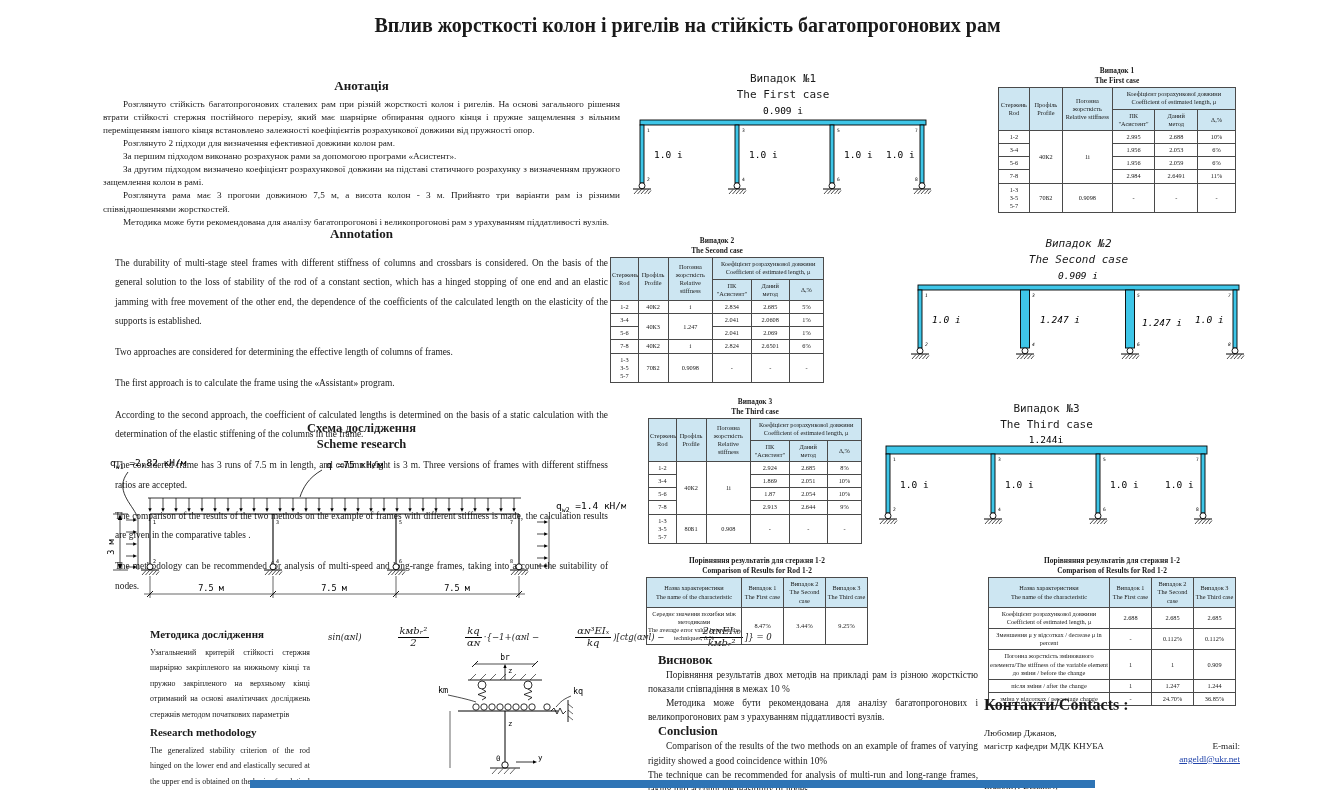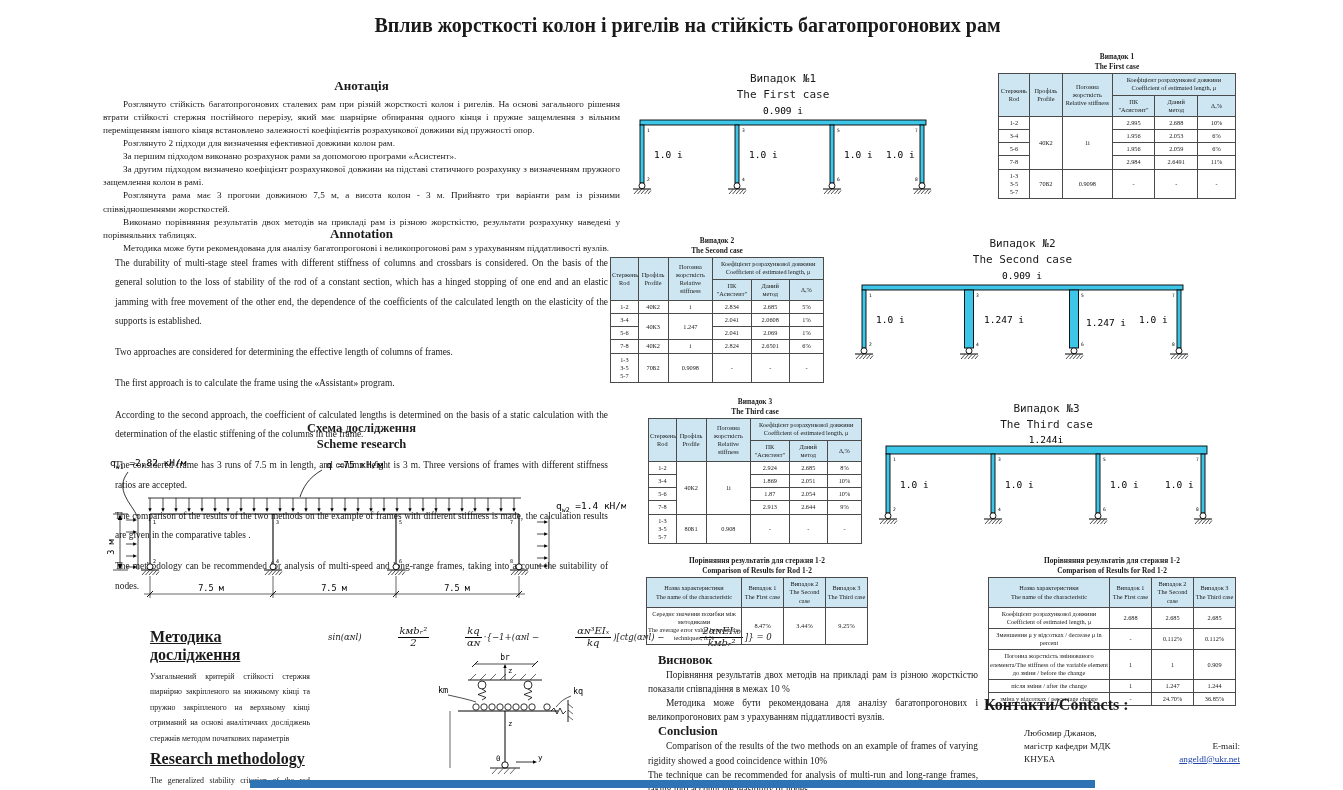--- a/index.html
+++ b/index.html
@@ -4,21 +4,21 @@
 <style>
   html,body{margin:0;padding:0;background:#fff;}
   .poster{position:relative;width:1343px;height:790px;background:#fff;overflow:hidden;
           font-family:"Liberation Serif",serif;color:#1a1a1a;}
   .abs{position:absolute;}
   .page-title{left:16px;top:12px;width:1343px;text-align:center;font-size:20px;font-weight:bold;line-height:1.3;}
   .sec-head{font-size:13px;font-weight:bold;text-align:center;margin:0 0 4px 0;}
   .uk-body p{margin:0;font-size:9.2px;line-height:1.42;text-align:justify;text-indent:20px;}
   .en-body p{margin:12px;font-size:9.4px;line-height:2.05;text-align:justify;}
   .scheme-head{font-size:12.5px;font-weight:bold;text-align:center;line-height:1.25;}
-  .meth-head{font-size:16px;font-weight:bold;margin:0 0 5px 0;text-decoration:underline;}
+  .meth-head{font-size:11px;font-weight:bold;margin:0 0 5px 0;}
   .meth-body{font-size:7.9px;line-height:1.95;text-align:justify;margin:0 0 4px 0;}
   .formula{font-family:"DejaVu Serif",serif;font-style:italic;font-size:8.6px;display:flex;align-items:center;gap:2px;white-space:nowrap;}
   .frac{display:inline-flex;flex-direction:column;align-items:center;line-height:1.05;font-size:10px;margin-left:34px;}
   .frac .num{border-bottom:1px solid #000;padding:0 2px;}
   .tbl-title{font-size:7.4px;font-weight:bold;text-align:center;line-height:1.3;margin-bottom:2px;}
   table.ctable{border-collapse:collapse;width:100%;table-layout:fixed;font-size:6.3px;text-align:center;line-height:1.3;}
   table.ctable th,table.ctable td{border:1px solid #4a4a4a;padding:2px 1px;vertical-align:middle;white-space:pre-line;font-weight:normal;overflow:hidden;}
   table.ctable th{background:#CDE6F2;}
   .case-head{font-family:"DejaVu Sans Mono",monospace;font-size:11px;text-align:center;line-height:1.45;}
   .dtext{font-family:"DejaVu Sans Mono",monospace;}
@@ -68,21 +68,20 @@
   </div>
 
   <div class="abs" style="left:103px;top:78px;width:517px;">
     <div class="sec-head">Анотація</div>
     <div class="uk-body">
       <p>Розглянуто стійкість багатопрогонових сталевих рам при різній жорсткості колон і ригелів. На основі  загального рішення втрати стійкості стержня постійного перерізу, який має  шарнірне обпирання одного кінця  і  пружне защемлення з вільним переміщенням  іншого кінця  встановлено залежності коефіцієнтів  розрахункової довжини  від пружності опор.</p>
       <p>Розглянуто 2 підходи для визначення ефективної довжини колон рам.</p>
       <p>За першим підходом виконано розрахунок рами  за допомогою програми «Асистент».</p>
       <p>За другим підходом визначено коефіцієнт розрахункової довжини на підставі статичного розрахунку з визначенням пружного защемлення колон в рамі.</p>
       <p>Розглянута рама має 3 прогони довжиною 7,5 м, а висота колон - 3 м. Прийнято три варіанти рам із різними співвідношеннями жорсткостей.</p>
-      <p>Виконано порівняння результатів двох методів на прикладі рам із різною жорсткістю, результати розрахунку наведені у порівняльних таблицях.</p>
       <p>Методика може бути рекомендована для аналізу багатопрогонові і великопрогонові рам з урахуванням піддатливості вузлів.</p>
     </div>
   </div>
 
   <div class="abs" style="left:103px;top:226px;width:517px;">
     <div class="sec-head">Annotation</div>
     <div class="en-body">
       <p>The durability of multi-stage steel frames with different stiffness of columns and crossbars is considered. On the basis of the general solution to the loss of stability of the rod of a constant section, which has a hinged stopping of one end and an elastic jamming with free movement of the other end, the dependence of the coefficients of the calculated length on the elasticity of the supports is established.</p>
       <p>Two approaches are considered for determining the effective length of columns of frames.</p>
       <p>The first approach is to calculate the frame using the «Assistant» program.</p>
@@ -344,21 +343,21 @@
         <text x="110" y="29">3</text>
           <text x="110" y="78">4</text>
         <text x="205" y="29">5</text>
           <text x="205" y="78">6</text>
         <text x="283" y="29">7</text>
           <text x="283" y="78">8</text>
       </g>
     </svg>
   </div>
 
-  <div class="abs" style="left:854px;top:236px;width:337px;">
+  <div class="abs" style="left:910px;top:236px;width:337px;font-style:italic;">
     <div class="case-head">
       <div>Випадок №2</div>
       <div>The Second case</div>
     </div>
     <svg width="337" height="105" viewBox="0 0 337 105">
       <text class="dtext" x="168" y="11" font-size="9.5" text-anchor="middle">0.909 i</text>
       <rect x="8" y="17" width="321" height="5" fill="#3EC6E8" stroke="#000" stroke-width="0.9"></rect>
       <g fill="#3EC6E8" stroke="#000" stroke-width="0.9">
         <rect x="8" y="22" width="4" height="58"></rect>
           <rect x="110.5" y="22" width="9" height="58"></rect>
@@ -418,21 +417,21 @@
         <text x="120" y="28">3</text>
           <text x="120" y="78">4</text>
         <text x="225" y="28">5</text>
           <text x="225" y="78">6</text>
         <text x="318" y="28">7</text>
           <text x="318" y="78">8</text>
       </g>
     </svg>
   </div>
 
-  <div class="abs" style="left:998px;top:52px;width:238px;">
+  <div class="abs" style="left:998px;top:66px;width:238px;">
     <div class="tbl-title">
       <div>Випадок  1</div>
         <div>The First case</div>
     </div>
     <table class="ctable">
       <colgroup>
           <col style="width:13%">
           <col style="width:14%">
           <col style="width:21%">
           <col style="width:18%">
@@ -757,21 +756,21 @@
     <p class="concl-body ind">Методика може бути рекомендована для аналізу багатопрогонових і великопрогонових рам з урахуванням піддатливості вузлів.</p>
     <div class="concl-head">Conclusion</div>
     <p class="concl-body ind">Comparison of the results of the two methods on an example of frames of varying rigidity showed a good coincidence within 10%</p>
     <p class="concl-body">The technique can be recommended for analysis of multi-run and long-range frames, taking into account the feasibility of nodes.</p>
   </div>
 
   <div class="abs" style="left:984px;top:696px;width:256px;">
     <div class="contacts-head">Контакти/Contacts :</div>
     <div style="display:flex;justify-content:space-between;">
       <div class="contacts-body" style="width:138px;">
-        <div style="margin-bottom:14px;margin-left:40px;">Любомир Джанов,
+        <div style="margin-bottom:14px;">Любомир Джанов,
 магістр кафедри МДК КНУБА</div>
         <div>Liubomyr Dzhanov,
 graduate student of chair of MDC KNUCA</div>
       </div>
       <div class="contacts-body" style="width:112px;text-align:right;">
         <div>
           <span>E-mail:</span>
           <a class="email-link">angeldl@ukr.net</a>
         </div>
         

